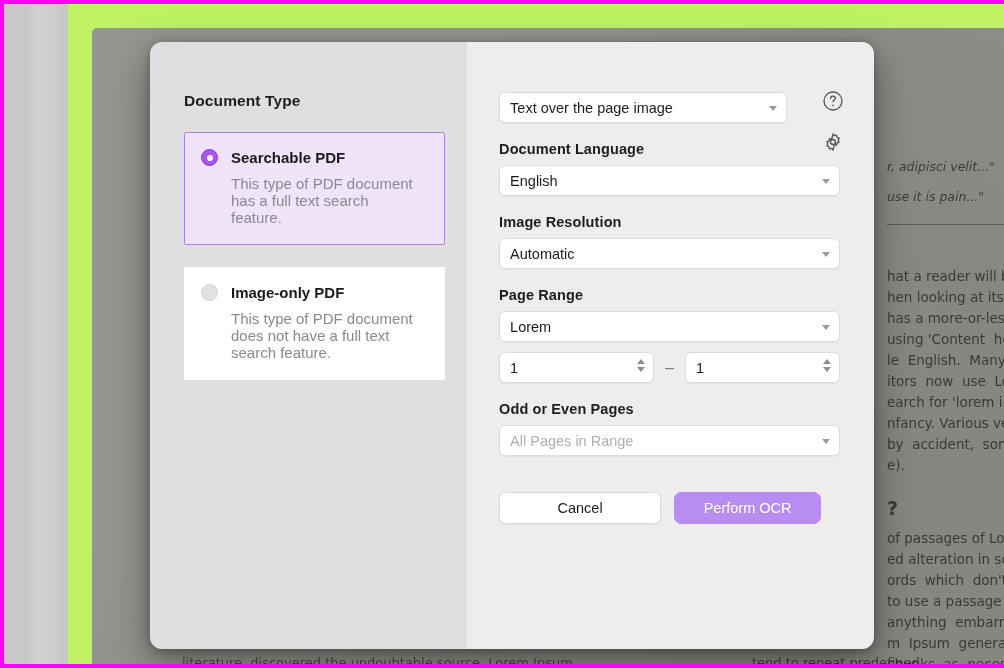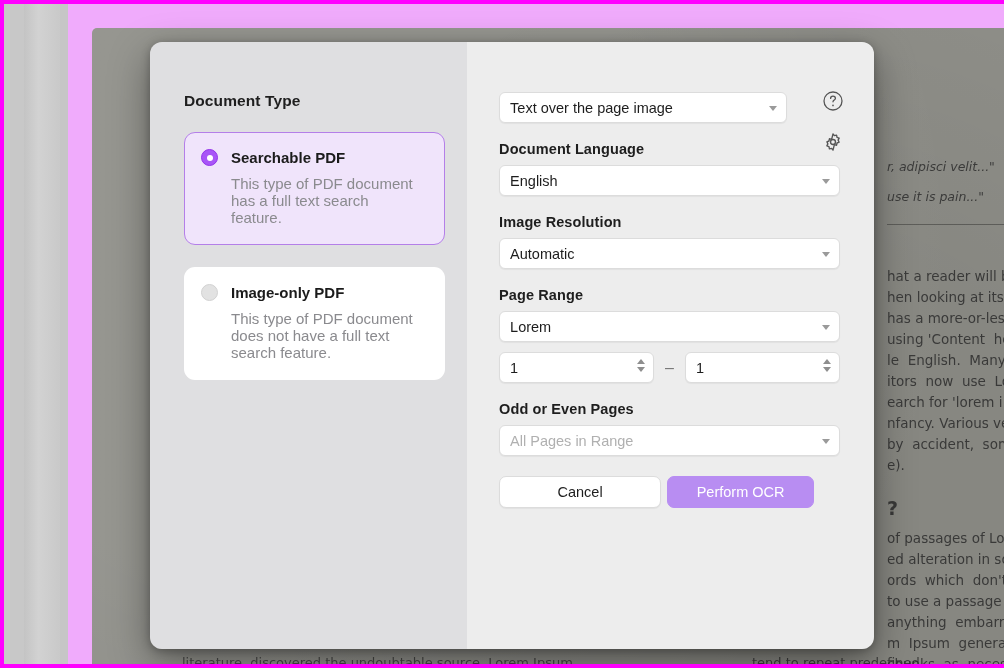--- a/index.html
+++ b/index.html
@@ -38,21 +38,21 @@
   .chrome-strip-c {
     position: absolute; left: 56px; top: 0;
     width: 8px; height: 100%;
     background: #c6c6c6;
   }
 
   
   #viewer {
     position: absolute;
     left: 64px; top: 0; right: 0; bottom: 0;
-    background: #f0abfc;
+    background: #bef264;
     overflow: hidden;
   }
 
   
   #scan-page {
     position: absolute;
     left: 24px; top: 24px;
     width: 1000px; height: 700px;
     background: #8e8e88;
     border-radius: 5px 0 0 0;
@@ -125,21 +125,21 @@
   
   .panel-title {
     font-size: 15.5px;
     font-weight: bold;
     color: #1e1e1e;
     letter-spacing: .1px;
     margin-bottom: 22px;
   }
 
   .type-card {
-    border-radius: 11px;
+    border-radius: 2px;
     padding: 16px 18px 18px 16px;
     margin-bottom: 22px;
     background: #ffffff;
     border: 1px solid transparent;
   }
   .type-card.selected {
     background: #f0e4fb;
     border-color: #b47fe8;
   }
 
@@ -264,22 +264,22 @@
 
   .dash {
     color: #777;
     font-size: 16px;
     padding: 0 1px;
   }
 
   
   .btn-row {
     display: flex;
-    gap: 6px;
-    margin-top: 20px;
+    gap: 13px;
+    margin-top: 36px;
   }
   .btn {
     height: 32px;
     border-radius: 7px;
     font-size: 14.5px;
     display: flex;
     align-items: center;
     justify-content: center;
     cursor: pointer;
     user-select: none;

